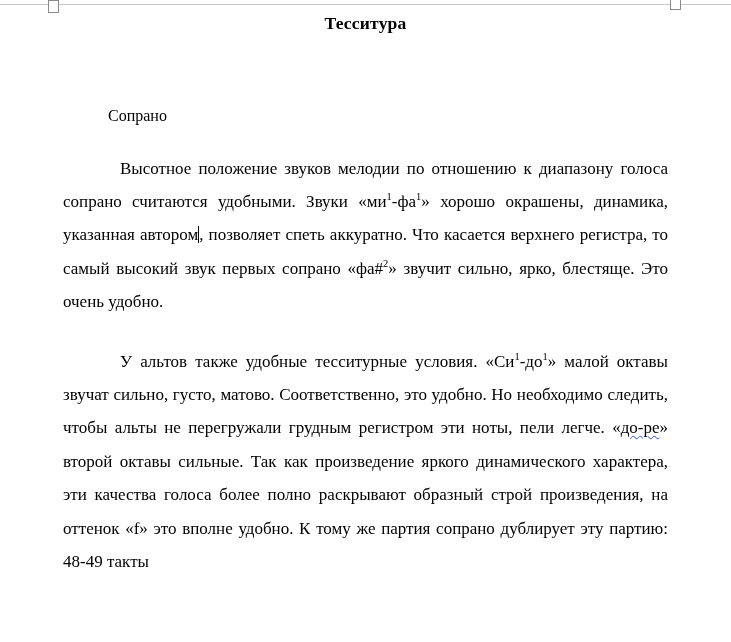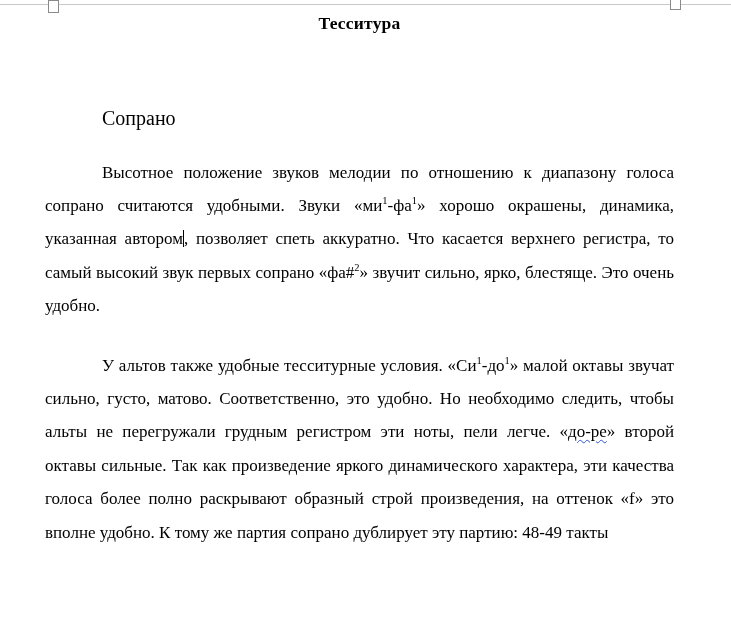--- a/index.html
+++ b/index.html
@@ -34,51 +34,51 @@
     height: 13px;
     border: 1px solid #8a8a8a;
     background: #ffffff;
     box-sizing: border-box;
   }
   .margin-marker.left  { left: 48px;  top: 0px; }
   .margin-marker.right { left: 670px; top: -3px; }
 
   .doc-body {
     position: absolute;
-    left: 45px;
+    left: 51px;
     top: 0;
     width: 629px;
     font-family: Liberation Serif, serif;
   }
 
   .doc-title {
     text-align: center;
     font-weight: bold;
     font-size: 17.5px;
     line-height: 1;
     margin-top: 15px;
     letter-spacing: .2px;
   }
 
   .heading {
-    font-size: 20px;
+    font-size: 16px;
     line-height: 1;
     text-indent: 0;
     padding-left: 57px;
     margin-top: 75px;
   }
   .heading.second { margin-top: 72px; }
 
   p.para {
     font-size: 17px;
     line-height: 33.4px;
     text-align: justify;
     text-justify: inter-word;
     text-indent: 57px;
-    margin: 0;
+    margin: 12px;
     hyphens: none;
   }
   p.para.first { margin-top: 28px; }
   p.para.second { margin-top: 26px; }
 
   sup {
     font-size: 10.5px;
     vertical-align: super;
     line-height: 0;
   }

